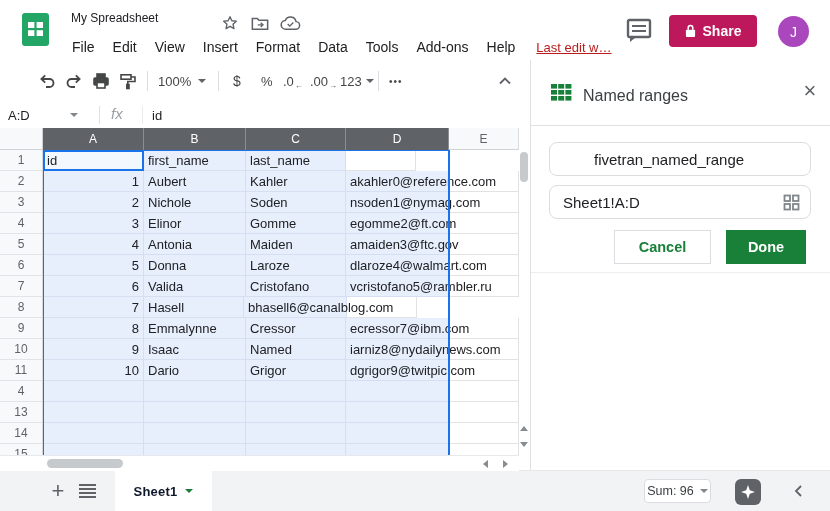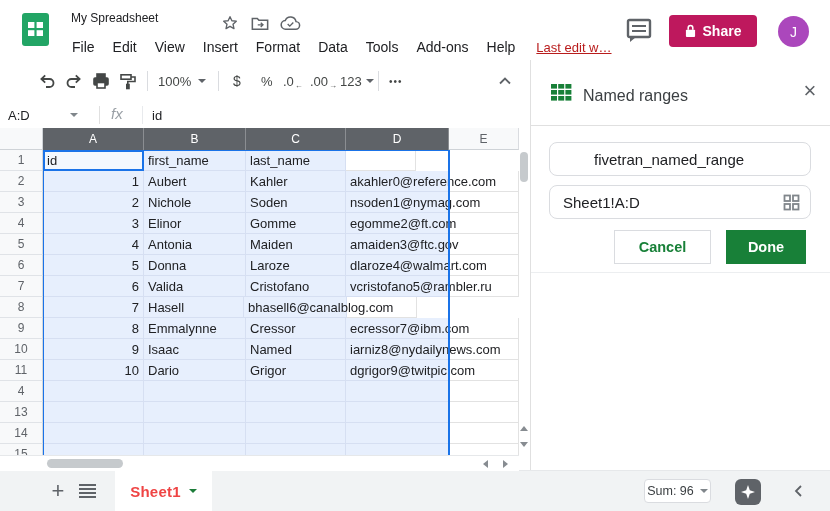--- a/index.html
+++ b/index.html
@@ -97,21 +97,21 @@
 
   
   #bottombar{left:0;top:470px;width:830px;height:41px;background:#f1f3f4;border-top:1px solid #e6e8ea;
              box-sizing:border-box;}
   #add-sheet{position:absolute;left:46px;top:5px;width:24px;height:30px;display:flex;align-items:center;
              justify-content:center;font-size:22px;color:#5f6368;}
   #all-sheets{position:absolute;left:79px;top:13px;width:17px;height:14px;}
   #all-sheets div{height:2px;background:#5f6368;margin-bottom:2px;}
   #sheet-tab{position:absolute;left:115px;top:0;width:97px;height:40px;background:#fff;
              display:flex;align-items:center;justify-content:center;gap:8px;}
-  #sheet-tab span{color:#ef4444;font-size:15px;font-weight:bold;letter-spacing:.2px;}
+  #sheet-tab span{color:#0f172a;font-size:13px;font-weight:bold;letter-spacing:.2px;}
   #sheet-tab .caret{border-top-color:#1c7c39;}
   #sum-chip{position:absolute;left:644px;top:8px;width:67px;height:24px;background:#fff;
             border:1px solid #dadce0;border-radius:4px;box-sizing:border-box;display:flex;
             align-items:center;justify-content:center;gap:6px;font-size:12.5px;color:#3c4043;}
   #explore-btn{position:absolute;left:735px;top:8px;width:26px;height:26px;background:#5f6368;
                border-radius:6px;display:flex;align-items:center;justify-content:center;}
 </style>
 </head>
 <body>
 

